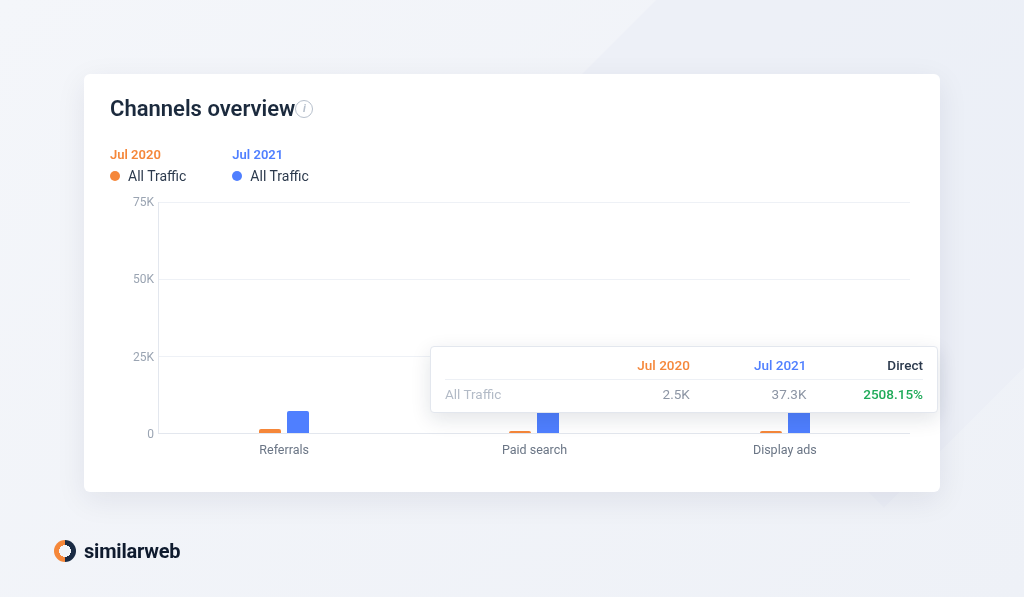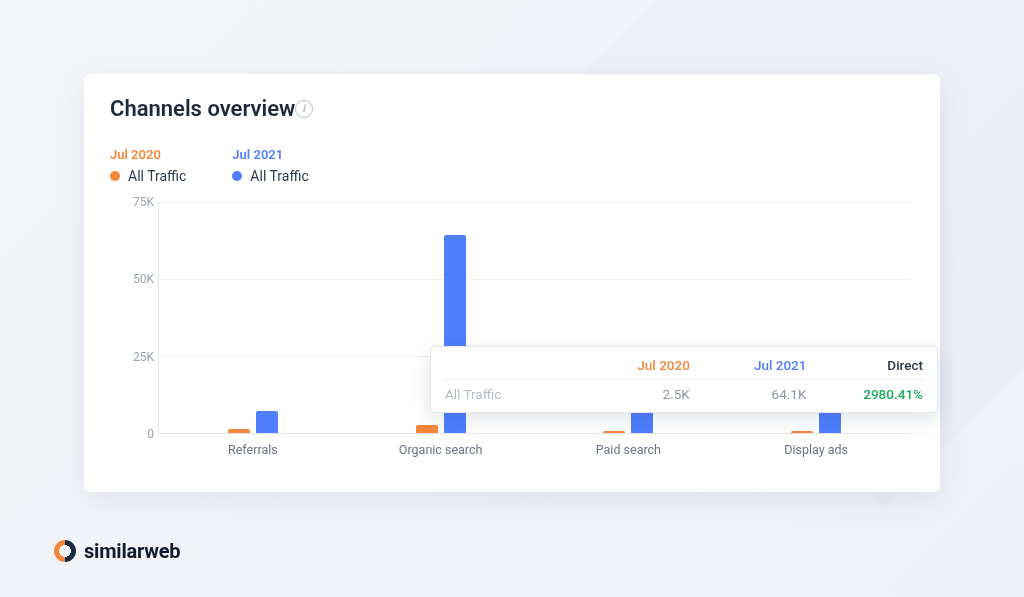--- a/index.html
+++ b/index.html
@@ -170,27 +170,20 @@
       <div class="grid-line" style="top:33.33%;"></div>
       <div class="grid-line" style="top:66.67%;"></div>
 
       <div class="groups" id="bar-groups">
           <div class="group">
             <div class="bars">
               <div class="bar bar-a" style="height: 3.712px;"></div>
               <div class="bar bar-b" style="height: 21.6533px;"></div>
             </div>
             <div class="x-label">Referrals</div>
-          </div>
-          <div class="group">
-            <div class="bars">
-              <div class="bar bar-a" style="height: 7.73333px;"></div>
-              <div class="bar bar-b" style="height: 198.283px;"></div>
-            </div>
-            <div class="x-label">Organic search</div>
           </div>
           <div class="group">
             <div class="bars">
               <div class="bar bar-a" style="height: 2.47467px;"></div>
               <div class="bar bar-b" style="height: 21.6533px;"></div>
             </div>
             <div class="x-label">Paid search</div>
           </div>
           <div class="group">
             <div class="bars">
@@ -205,22 +198,22 @@
     <div class="tooltip">
       <div class="tooltip-head">
         <div></div>
         <div class="th-a">Jul 2020</div>
         <div class="th-b">Jul 2021</div>
         <div class="th-c">Direct</div>
       </div>
       <div class="tooltip-row">
         <div class="tr-label">All Traffic</div>
         <div class="tr-a">2.5K</div>
-        <div class="tr-b">64.1K</div>
-        <div class="tr-c">2980.41%</div>
+        <div class="tr-b">37.3K</div>
+        <div class="tr-c">2508.15%</div>
       </div>
     </div>
   </div>
 
 </div>
 
 <div class="brand">
   <div class="brand-icon">
     <div class="half ha"></div>
       <div class="half hb"></div>

